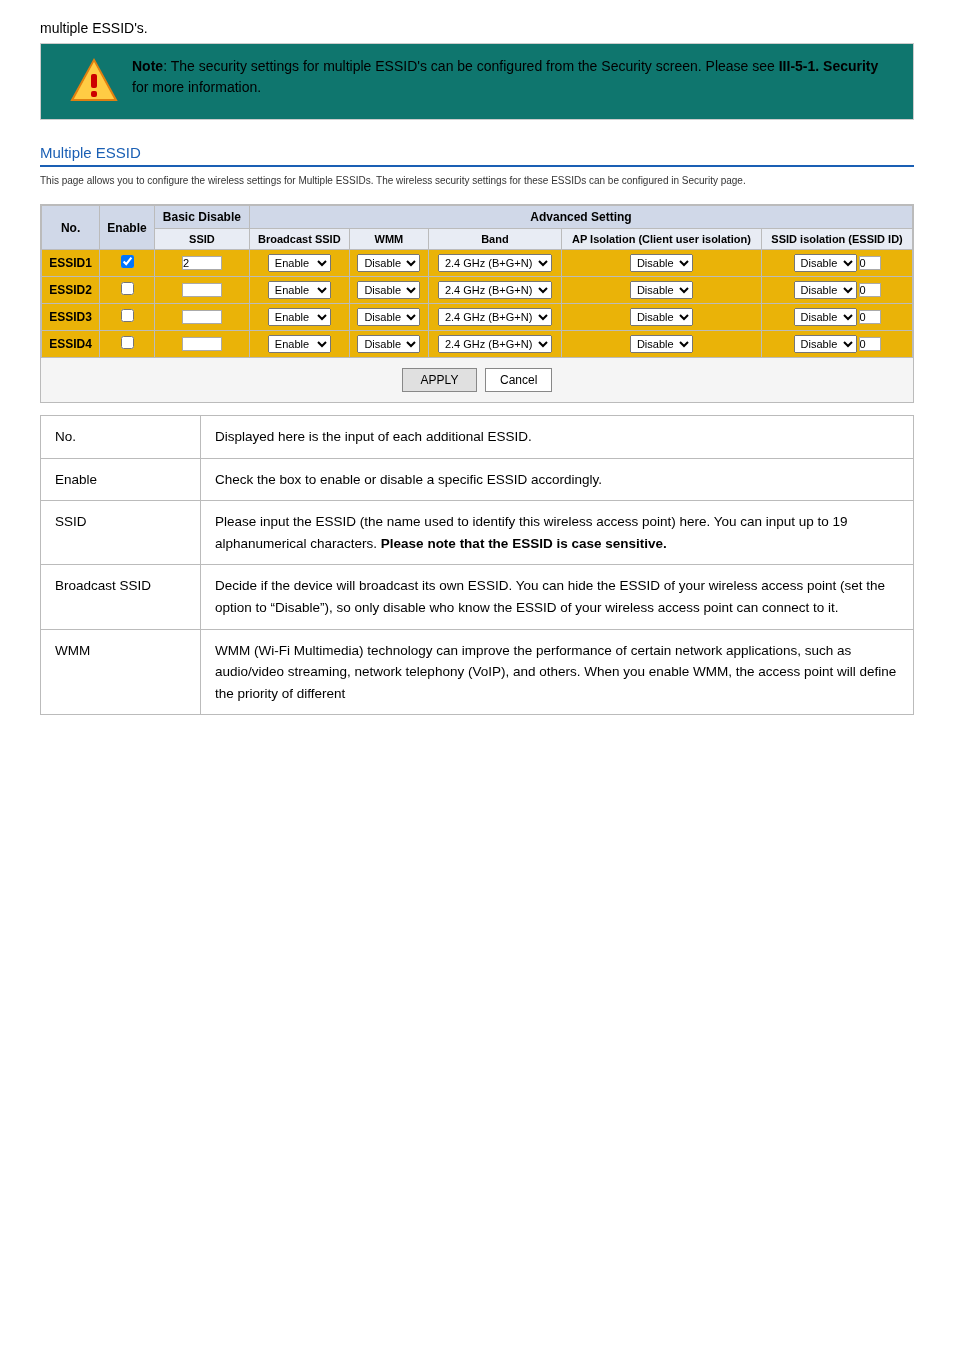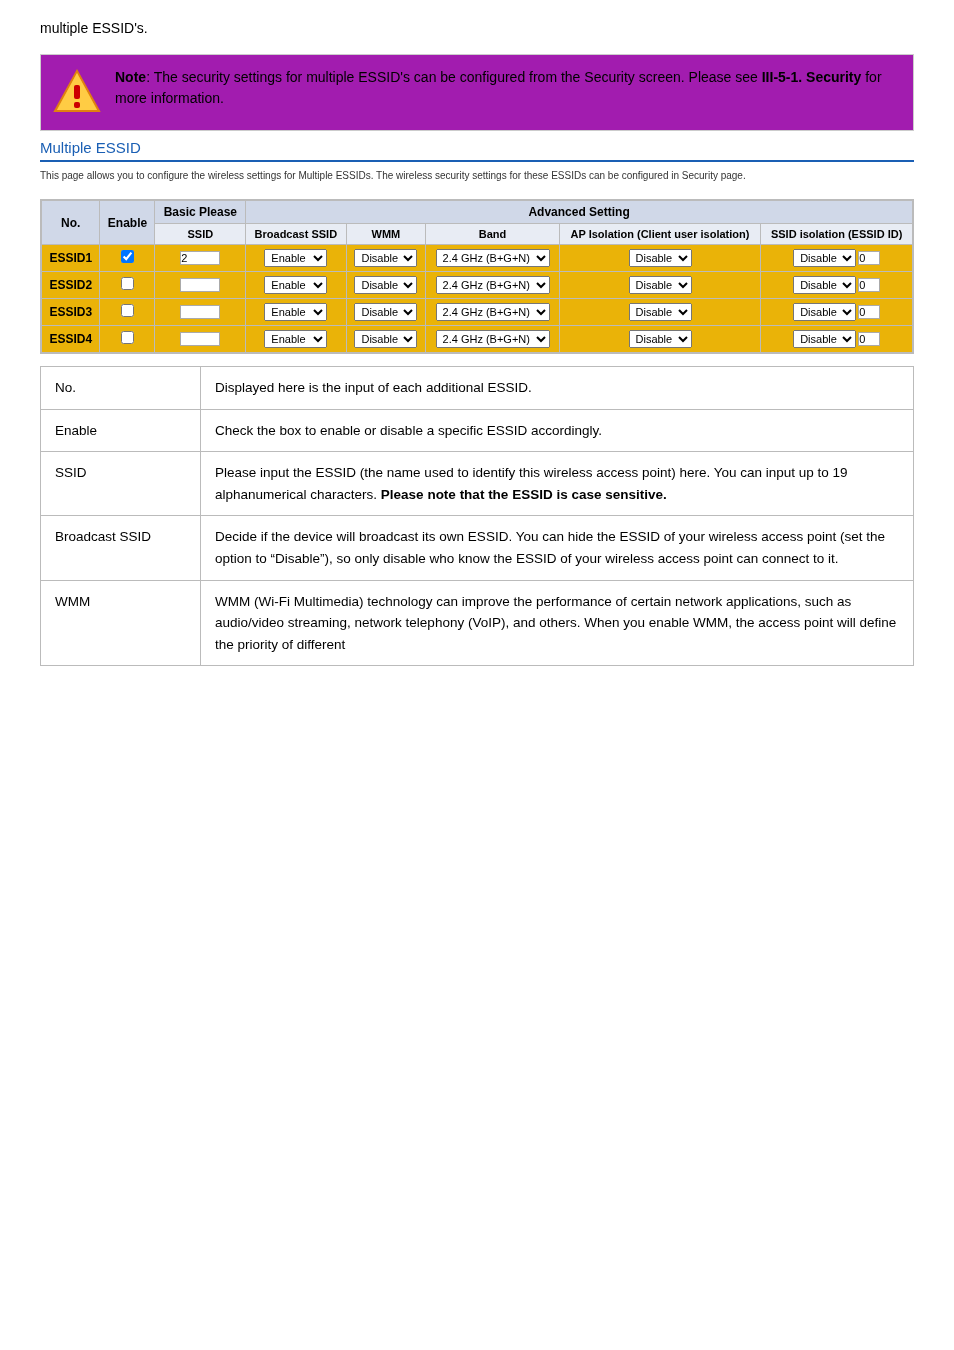--- a/index.html
+++ b/index.html
@@ -6,30 +6,30 @@
     body {
       font-family: Arial, sans-serif;
       font-size: 13px;
       background: #fff;
       color: #000;
       padding: 20px 40px;
       width: 954px;
     }
     .intro-text {
       font-size: 14px;
-      margin-bottom: 18px;
+      margin-bottom: 7px;
     }
     .note-box {
       display: flex;
       align-items: flex-start;
       border: 1px solid #ccc;
-      padding: 12px 12px;
-      margin-bottom: 8px;
+      padding: 12px 29px;
+      margin-bottom: 24px;
       gap: 14px;
-      background: #a21caf;
+      background: #0f766e;
     }
     .warning-icon {
       width: 48px;
       height: 48px;
       flex-shrink: 0;
     }
     .note-text {
       font-size: 14px;
       line-height: 1.5;
     }
@@ -166,21 +166,21 @@
 </div>
 
 <p class="description">This page allows you to configure the wireless settings for Multiple ESSIDs. The wireless security settings for these ESSIDs can be configured in Security page.</p>
 
 <div class="essid-table-wrapper">
   <table class="essid-table">
     <thead>
       <tr class="header-row-1">
         <th rowspan="2">No.</th>
         <th rowspan="2">Enable</th>
-        <th class="basic-setting-span">Basic Please</th>
+        <th class="basic-setting-span">Basic Disable</th>
         <th colspan="5" class="adv-setting-span">Advanced Setting</th>
       </tr>
       <tr class="header-row-2">
         <th>SSID</th>
         <th>Broadcast SSID</th>
         <th>WMM</th>
         <th>Band</th>
         <th>AP Isolation (Client user isolation)</th>
         <th>SSID isolation (ESSID ID)</th>
       </tr>
@@ -221,20 +221,24 @@
           <td><input type="checkbox" style=""></td>
           <td><input type="text" style="width: 40px;"></td>
           <td><select><option value="Enable">Enable</option><option value="Disable">Disable</option></select></td>
           <td><select><option value="Enable">Enable</option><option value="Disable" selected="">Disable</option></select></td>
           <td><select><option value="2.4 GHz (B+G+N)">2.4 GHz (B+G+N)</option></select></td>
           <td><select><option value="Enable">Enable</option><option value="Disable" selected="">Disable</option></select></td>
           <td><select><option value="Enable">Enable</option><option value="Disable" selected="">Disable</option></select><input type="text" value="0" style="width: 22px; margin-left: 2px;"></td>
         </tr>
       </tbody>
   </table>
+  <div class="btn-row">
+    <button class="btn-apply">APPLY</button>
+    <button class="btn-cancel">Cancel</button>
+  </div>
 </div>
 
 <table class="desc-table">
   <tbody id="desc-tbody">
   <tr>
         <td>No.</td>
         <td>Displayed here is the input of each additional ESSID.</td>
       </tr>
       <tr>
         <td>Enable</td>

